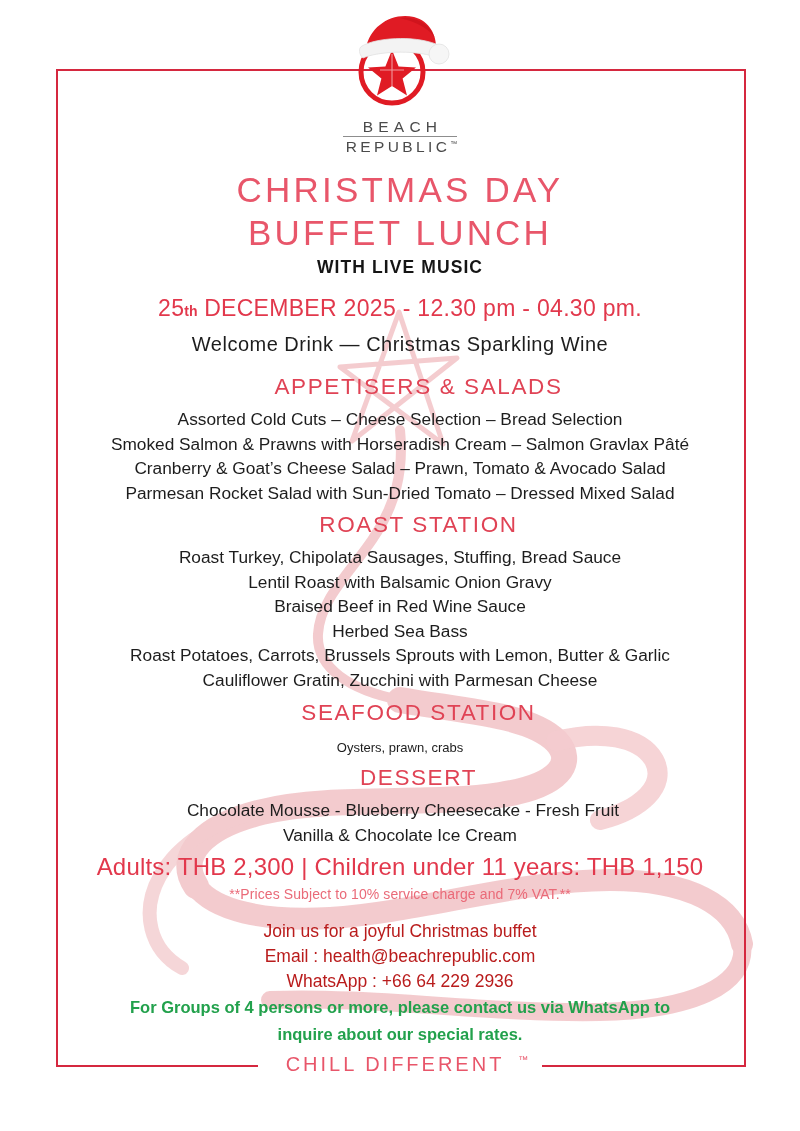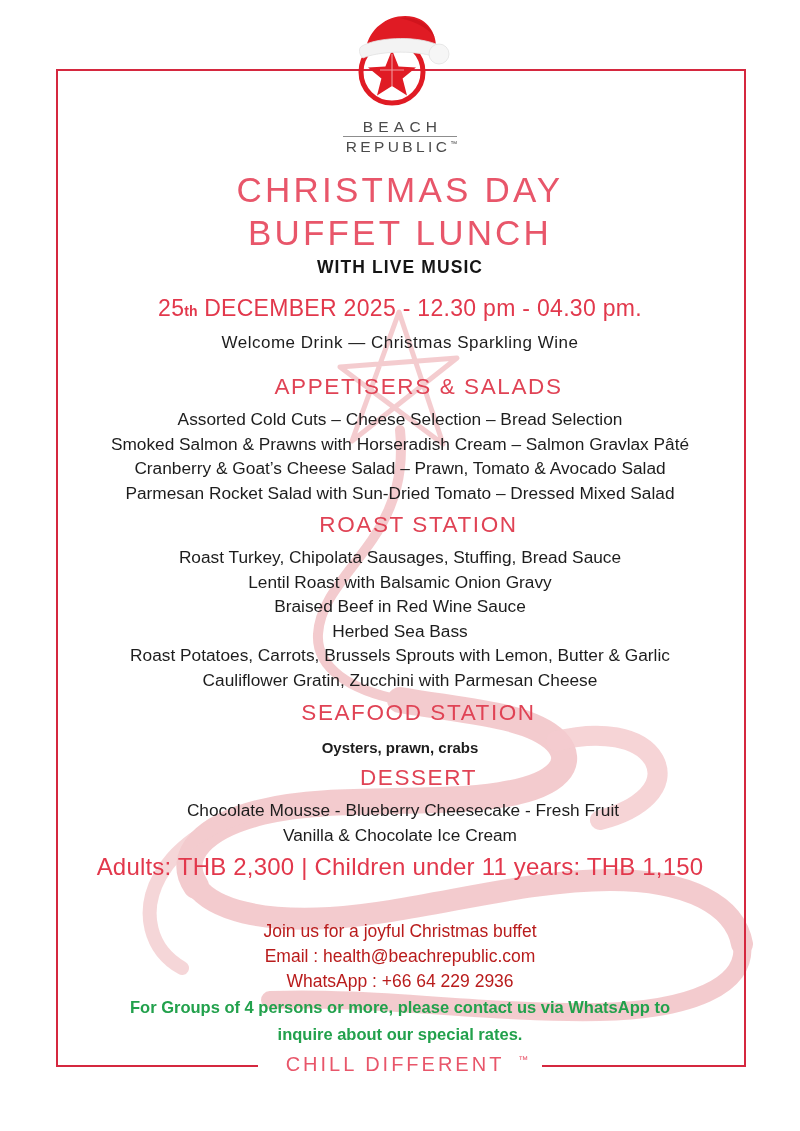--- a/index.html
+++ b/index.html
@@ -129,21 +129,21 @@
     font-weight: bold;
     vertical-align: baseline;
     letter-spacing: 0;
   }
   .welcome-line {
     position: absolute;
     left: 0;
     width: 800px;
     text-align: center;
     color: #1d1d1d;
-    font-size: 17px;
+    font-size: 20px;
     letter-spacing: 0.5px;
   }
 
   .section-head {
     text-align: center;
     color: #e04355;
     font-size: 22.5px;
     letter-spacing: 1.6px;
     font-weight: 400;
     margin: 0;
@@ -151,22 +151,22 @@
   }
   .menu-line {
     text-align: center;
     color: #1d1d1d;
     font-size: 17.3px;
     line-height: 24.5px;
     margin: 0;
     white-space: nowrap;
   }
   .menu-line.bold {
-    font-weight: bold;
-    font-size: 15px;
+    font-weight: normal;
+    font-size: 13px;
   }
 
   .section-block {
     position: absolute;
     left: 0;
     width: 800px;
   }
 
   .price-line {
     position: absolute;
@@ -319,20 +319,21 @@
     <p class="menu-line bold" style="margin-top:10px;">Oysters, prawn, crabs</p>
   </div>
 
   <div class="section-block" style="top:765px;">
     <p class="section-head">DESSERT</p>
     <p class="menu-line" style="margin-top:7px;padding-left:6px;">Chocolate Mousse - Blueberry Cheesecake - Fresh Fruit</p>
     <p class="menu-line">Vanilla &amp; Chocolate Ice Cream</p>
   </div>
 
   <div class="price-line" style="top:853px;">Adults: THB 2,300  |  Children under 11 years: THB 1,150</div>
+  <div class="price-note" style="top:886px;">**Prices Subject to 10% service charge and 7% VAT.**</div>
 
   <div class="contact-block" style="top:919px;">
     <p class="contact-line">Join us for a joyful Christmas buffet</p>
     <p class="contact-line">Email : health@beachrepublic.com</p>
     <p class="contact-line">WhatsApp : +66 64 229 2936</p>
   </div>
 
   <div class="group-note" style="top:994px;">For Groups of 4 persons or more, please contact us via WhatsApp to</div>
   <div class="group-note" style="top:1021px;">inquire about our special rates.</div>
 

